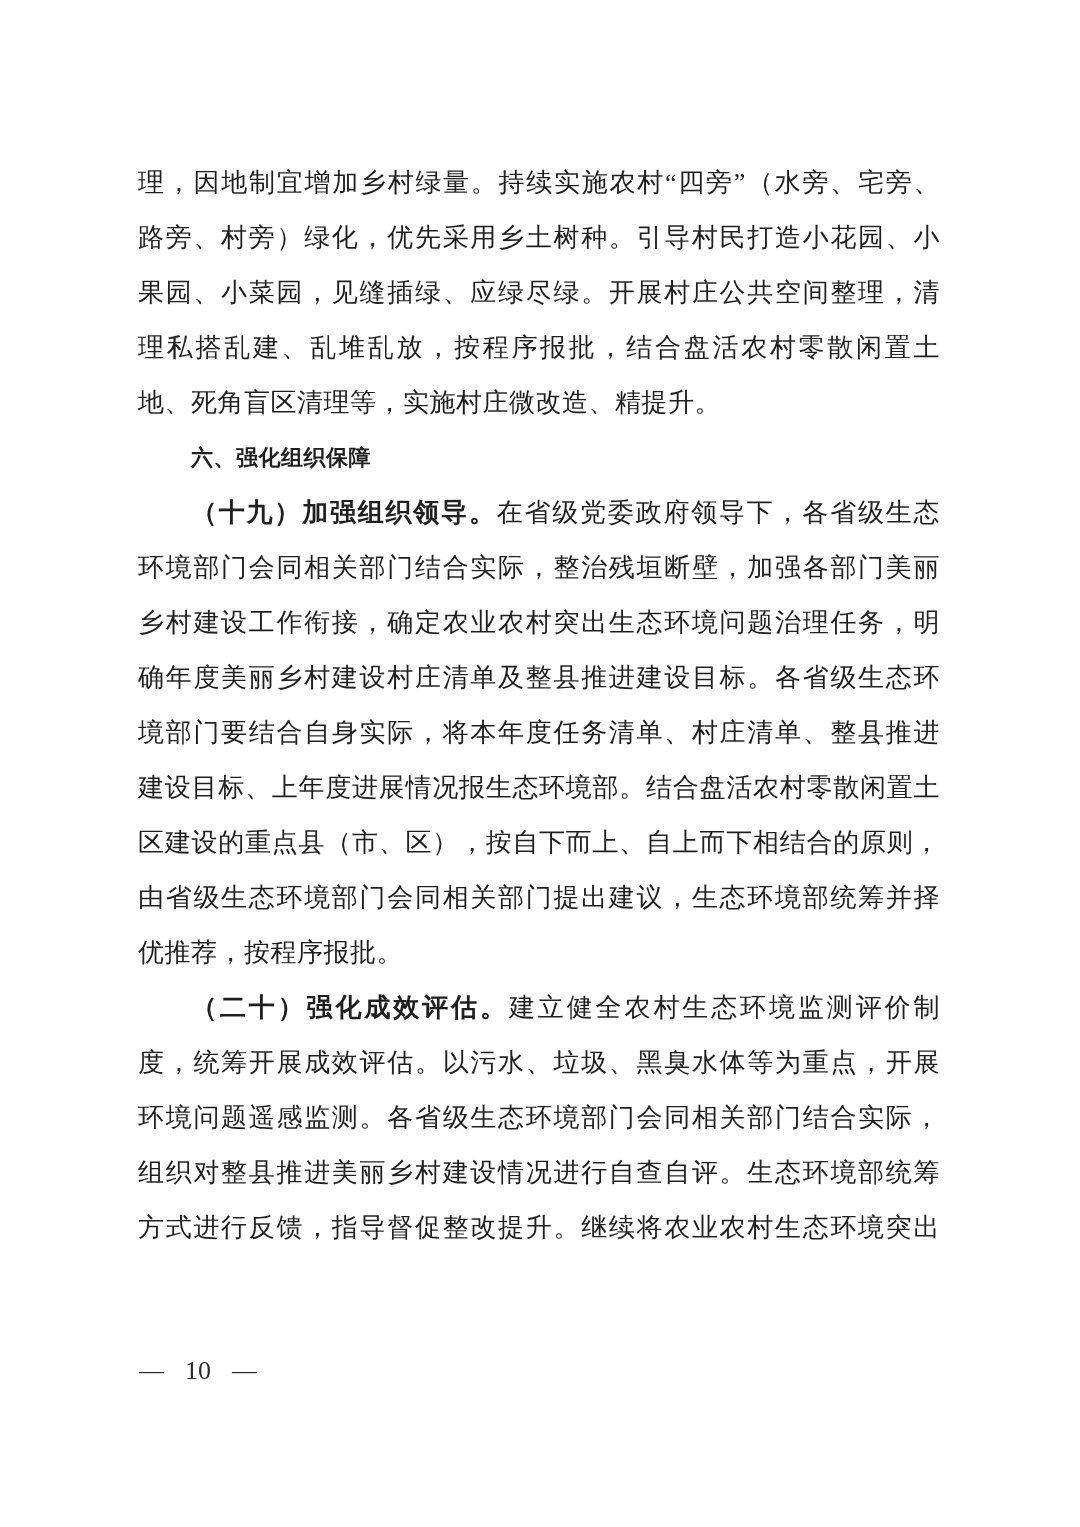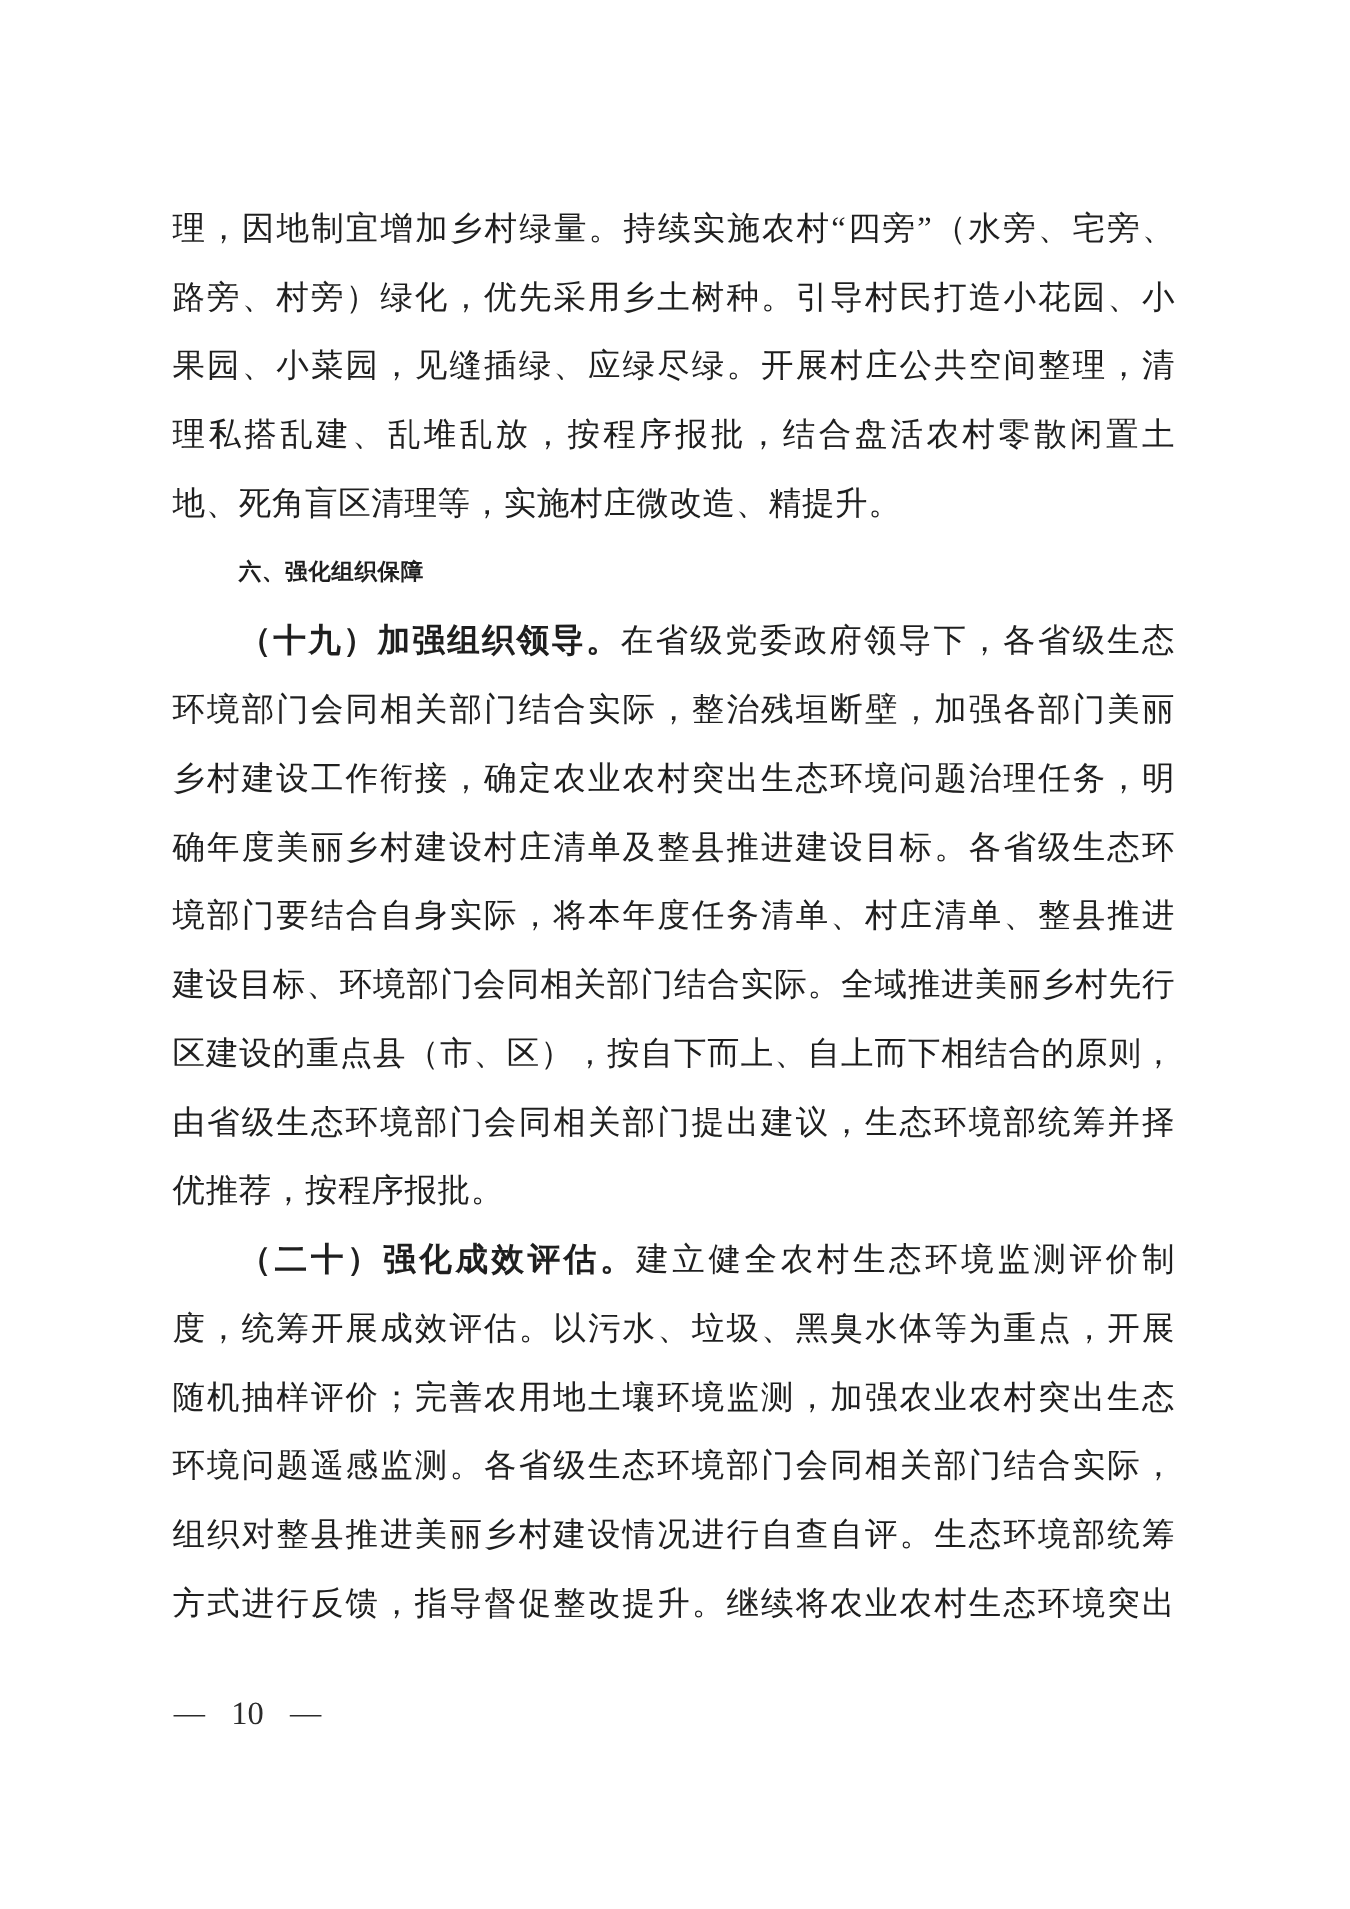--- a/index.html
+++ b/index.html
@@ -35,21 +35,21 @@
     text-justify: inter-character;
   }
   .line.indent {
     padding-left: 53px;
   }
   .seg-bold {
     font-weight: 700;
   }
   .line.heading {
     font-family: "Liberation Sans", "DejaVu Sans", sans-serif;
-    font-size: 18px;
+    font-size: 22px;
   }
   .footer {
     position: absolute;
     left: 139px;
     top: 1356px;
     display: flex;
     align-items: center;
     gap: 21px;
     color: #2b2b2b;
     font-size: 25px;
@@ -71,27 +71,26 @@
       <div class="line justify"><span class="seg-regular">路旁、村旁）绿化，优先采用乡土树种。引导村民打造小花园、小</span></div>
       <div class="line justify"><span class="seg-regular">果园、小菜园，见缝插绿、应绿尽绿。开展村庄公共空间整理，清</span></div>
       <div class="line justify"><span class="seg-regular">理私搭乱建、乱堆乱放，按程序报批，结合盘活农村零散闲置土</span></div>
       <div class="line"><span class="seg-regular">地、死角盲区清理等，实施村庄微改造、精提升。</span></div>
       <div class="line indent heading"><span class="seg-bold">六、强化组织保障</span></div>
       <div class="line justify indent"><span class="seg-bold">（十九）加强组织领导。</span><span class="seg-regular">在省级党委政府领导下，各省级生态</span></div>
       <div class="line justify"><span class="seg-regular">环境部门会同相关部门结合实际，整治残垣断壁，加强各部门美丽</span></div>
       <div class="line justify"><span class="seg-regular">乡村建设工作衔接，确定农业农村突出生态环境问题治理任务，明</span></div>
       <div class="line justify"><span class="seg-regular">确年度美丽乡村建设村庄清单及整县推进建设目标。各省级生态环</span></div>
       <div class="line justify"><span class="seg-regular">境部门要结合自身实际，将本年度任务清单、村庄清单、整县推进</span></div>
-      <div class="line justify"><span class="seg-regular">建设目标、环境部门会同相关部门结合实际。全域推进美丽乡村先行</span></div>
+      <div class="line justify"><span class="seg-regular">建设目标、上年度进展情况报生态环境部。结合盘活农村零散闲置土</span></div>
       <div class="line justify"><span class="seg-regular">区建设的重点县（市、区），按自下而上、自上而下相结合的原则，</span></div>
       <div class="line justify"><span class="seg-regular">由省级生态环境部门会同相关部门提出建议，生态环境部统筹并择</span></div>
       <div class="line"><span class="seg-regular">优推荐，按程序报批。</span></div>
       <div class="line justify indent"><span class="seg-bold">（二十）强化成效评估。</span><span class="seg-regular">建立健全农村生态环境监测评价制</span></div>
       <div class="line justify"><span class="seg-regular">度，统筹开展成效评估。以污水、垃圾、黑臭水体等为重点，开展</span></div>
-      <div class="line justify"><span class="seg-regular">随机抽样评价；完善农用地土壤环境监测，加强农业农村突出生态</span></div>
       <div class="line justify"><span class="seg-regular">环境问题遥感监测。各省级生态环境部门会同相关部门结合实际，</span></div>
       <div class="line justify"><span class="seg-regular">组织对整县推进美丽乡村建设情况进行自查自评。生态环境部统筹</span></div>
       <div class="line justify"><span class="seg-regular">方式进行反馈，指导督促整改提升。继续将农业农村生态环境突出</span></div>
     </div>
   <div class="footer">
     <span class="dash">—</span>
     <span class="pagenum">10</span>
     <span class="dash">—</span>
   </div>
 </div>

